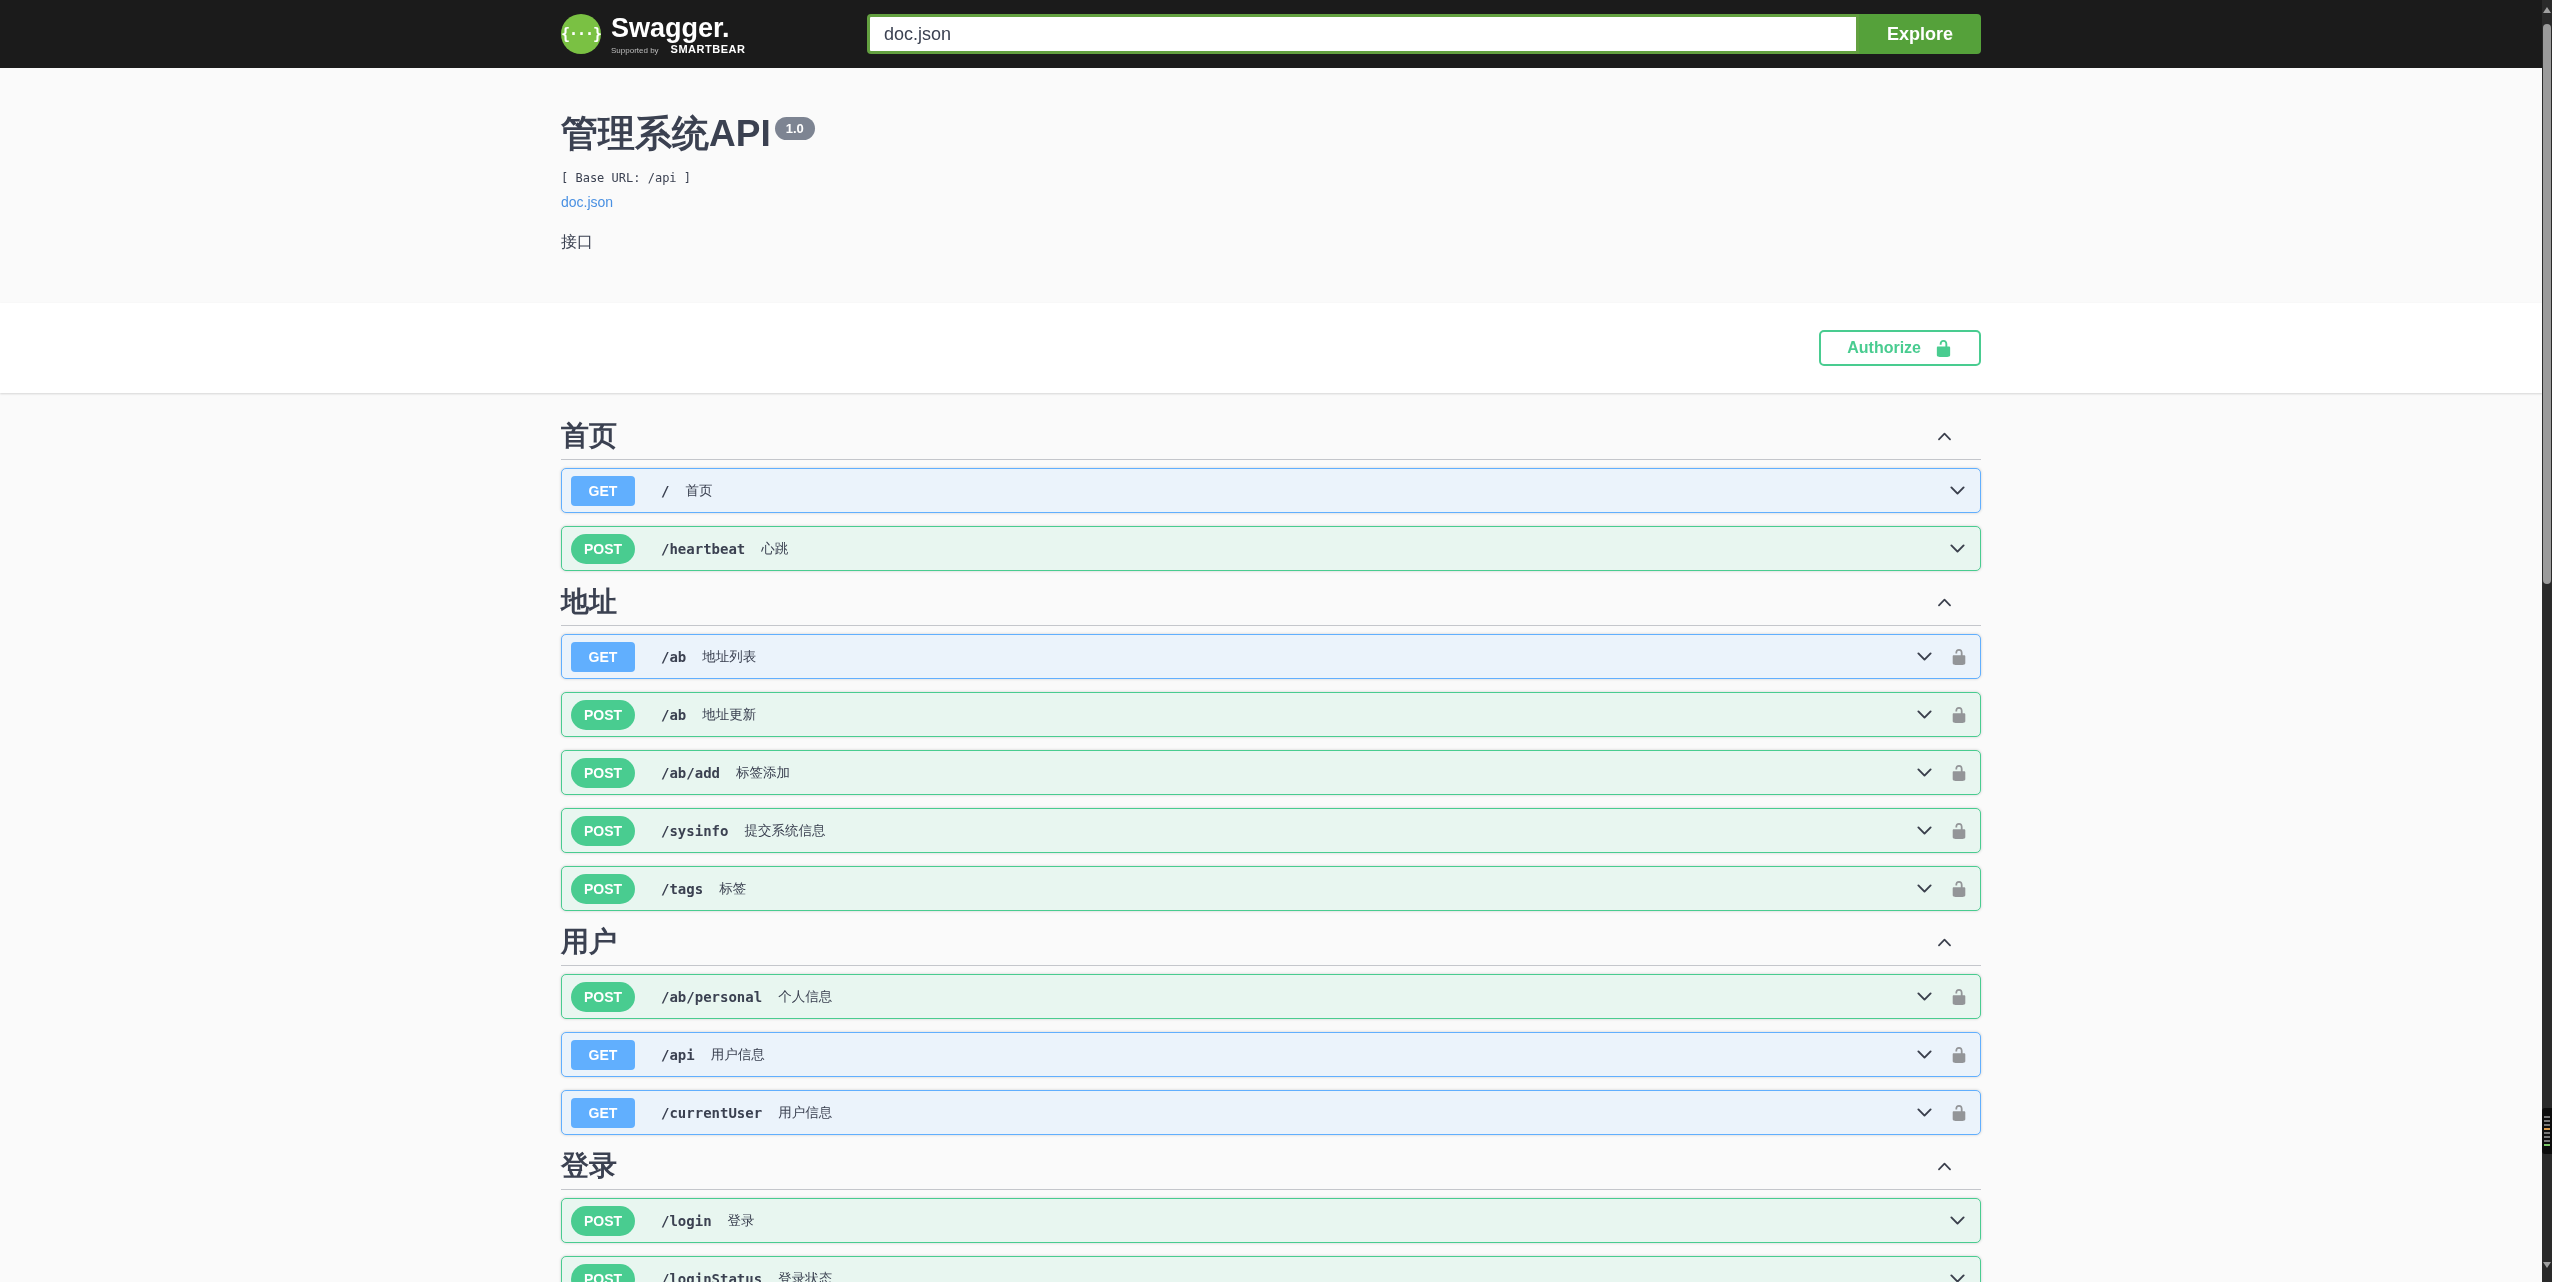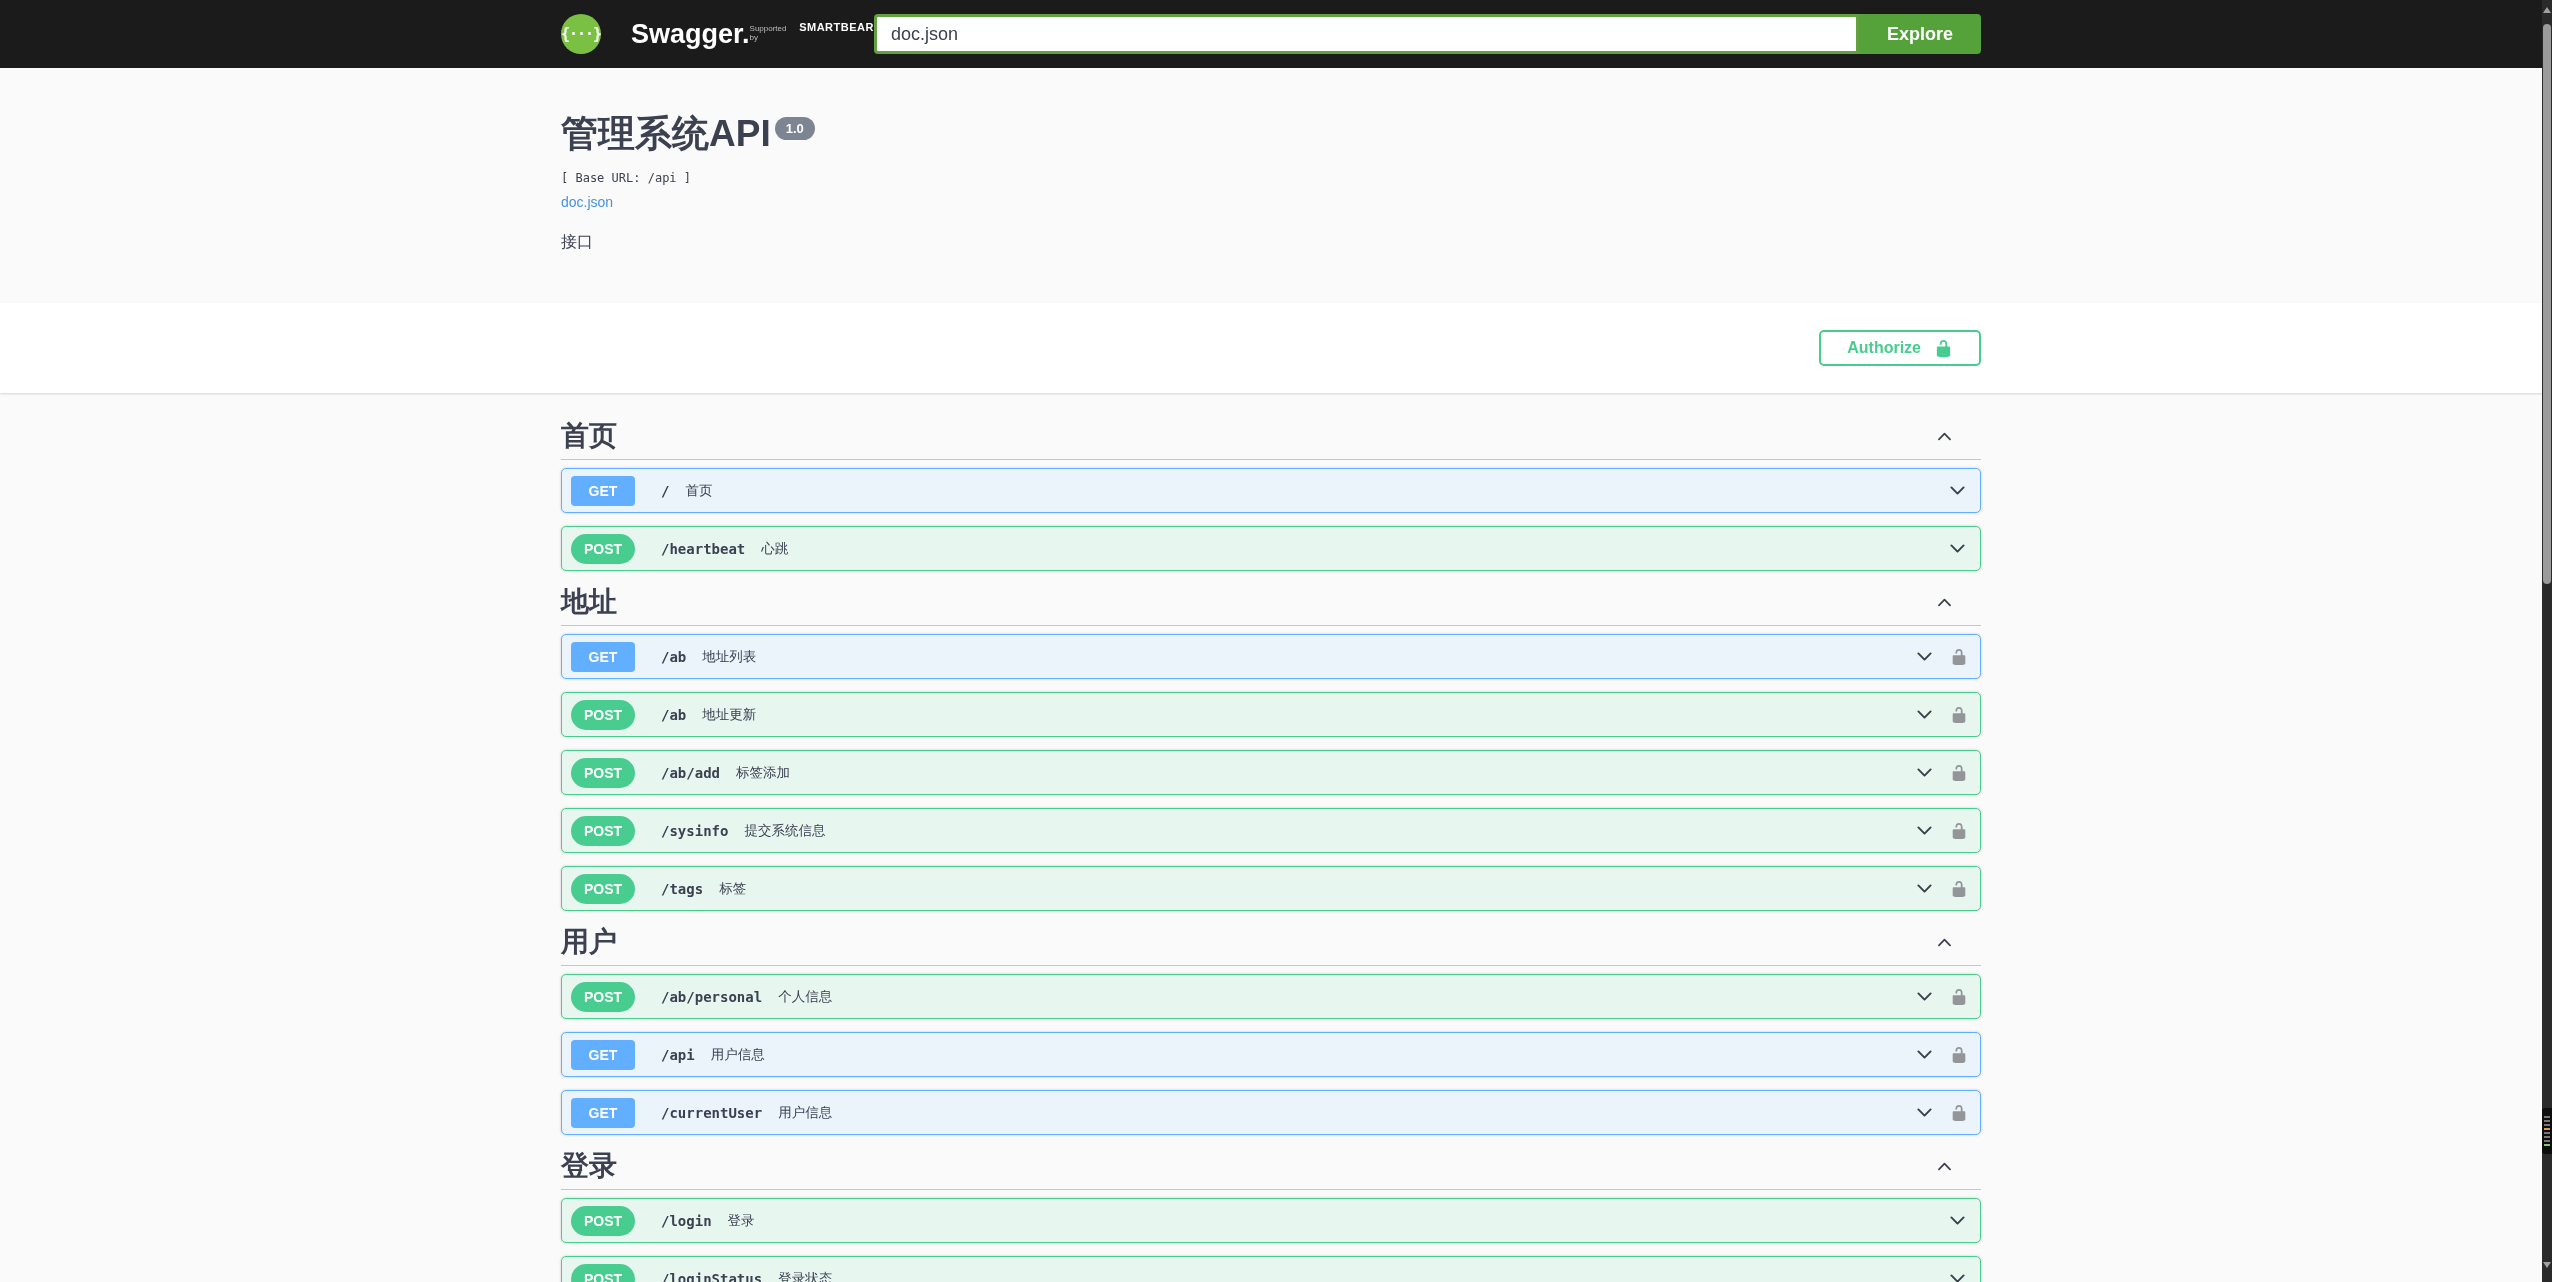--- a/index.html
+++ b/index.html
@@ -15,23 +15,23 @@
   
   .topbar { background:var(--topbar-bg,#1b1b1b); height:68px; }
   .topbar-inner { width:1420px; height:68px; margin:0 auto; display:flex; align-items:center; justify-content:space-between; }
   .logo { display:flex; align-items:center; gap:10px; text-decoration:none; }
   .logo-circle {
     width:40px; height:40px; border-radius:50%;
     background:var(--logo-green,#7ac143);
     display:flex; align-items:center; justify-content:center;
   }
   .logo-circle span { color:#fff; font-family:"DejaVu Sans Mono",monospace; font-weight:700; font-size:15px; letter-spacing:-1px; }
-  .logo-textblock { display:flex; flex-direction:row;margin-left:20px; }
+  .logo-textblock { display:flex; flex-direction:column; }
   .logo-wordmark { color:#fff; font-size:27px; font-weight:600; line-height:28px; }
-  .logo-tagline { margin-top:1px; display:flex; align-items:baseline; gap:4px; }
+  .logo-tagline { margin-top:1px; display:flex; align-items:baseline; gap:12px; }
   .logo-tagline .pre { color:#bdbdbd; font-size:8px; }
   .logo-tagline .brand { color:#fff; font-size:11px; font-weight:700; letter-spacing:.5px; }
   .download-url { display:flex; width:1114px; height:40px; }
   .download-url input {
     flex:1; height:40px; border:3px solid var(--input-green,#63a040); border-radius:4px 0 0 4px;
     padding:0 14px; font-size:18px; color:#3b4151; outline:none; background:#fff;
     font-family:"Liberation Sans","DejaVu Sans",sans-serif;
   }
   .download-url button {
     width:122px; height:40px; border:none; border-radius:0 4px 4px 0;

